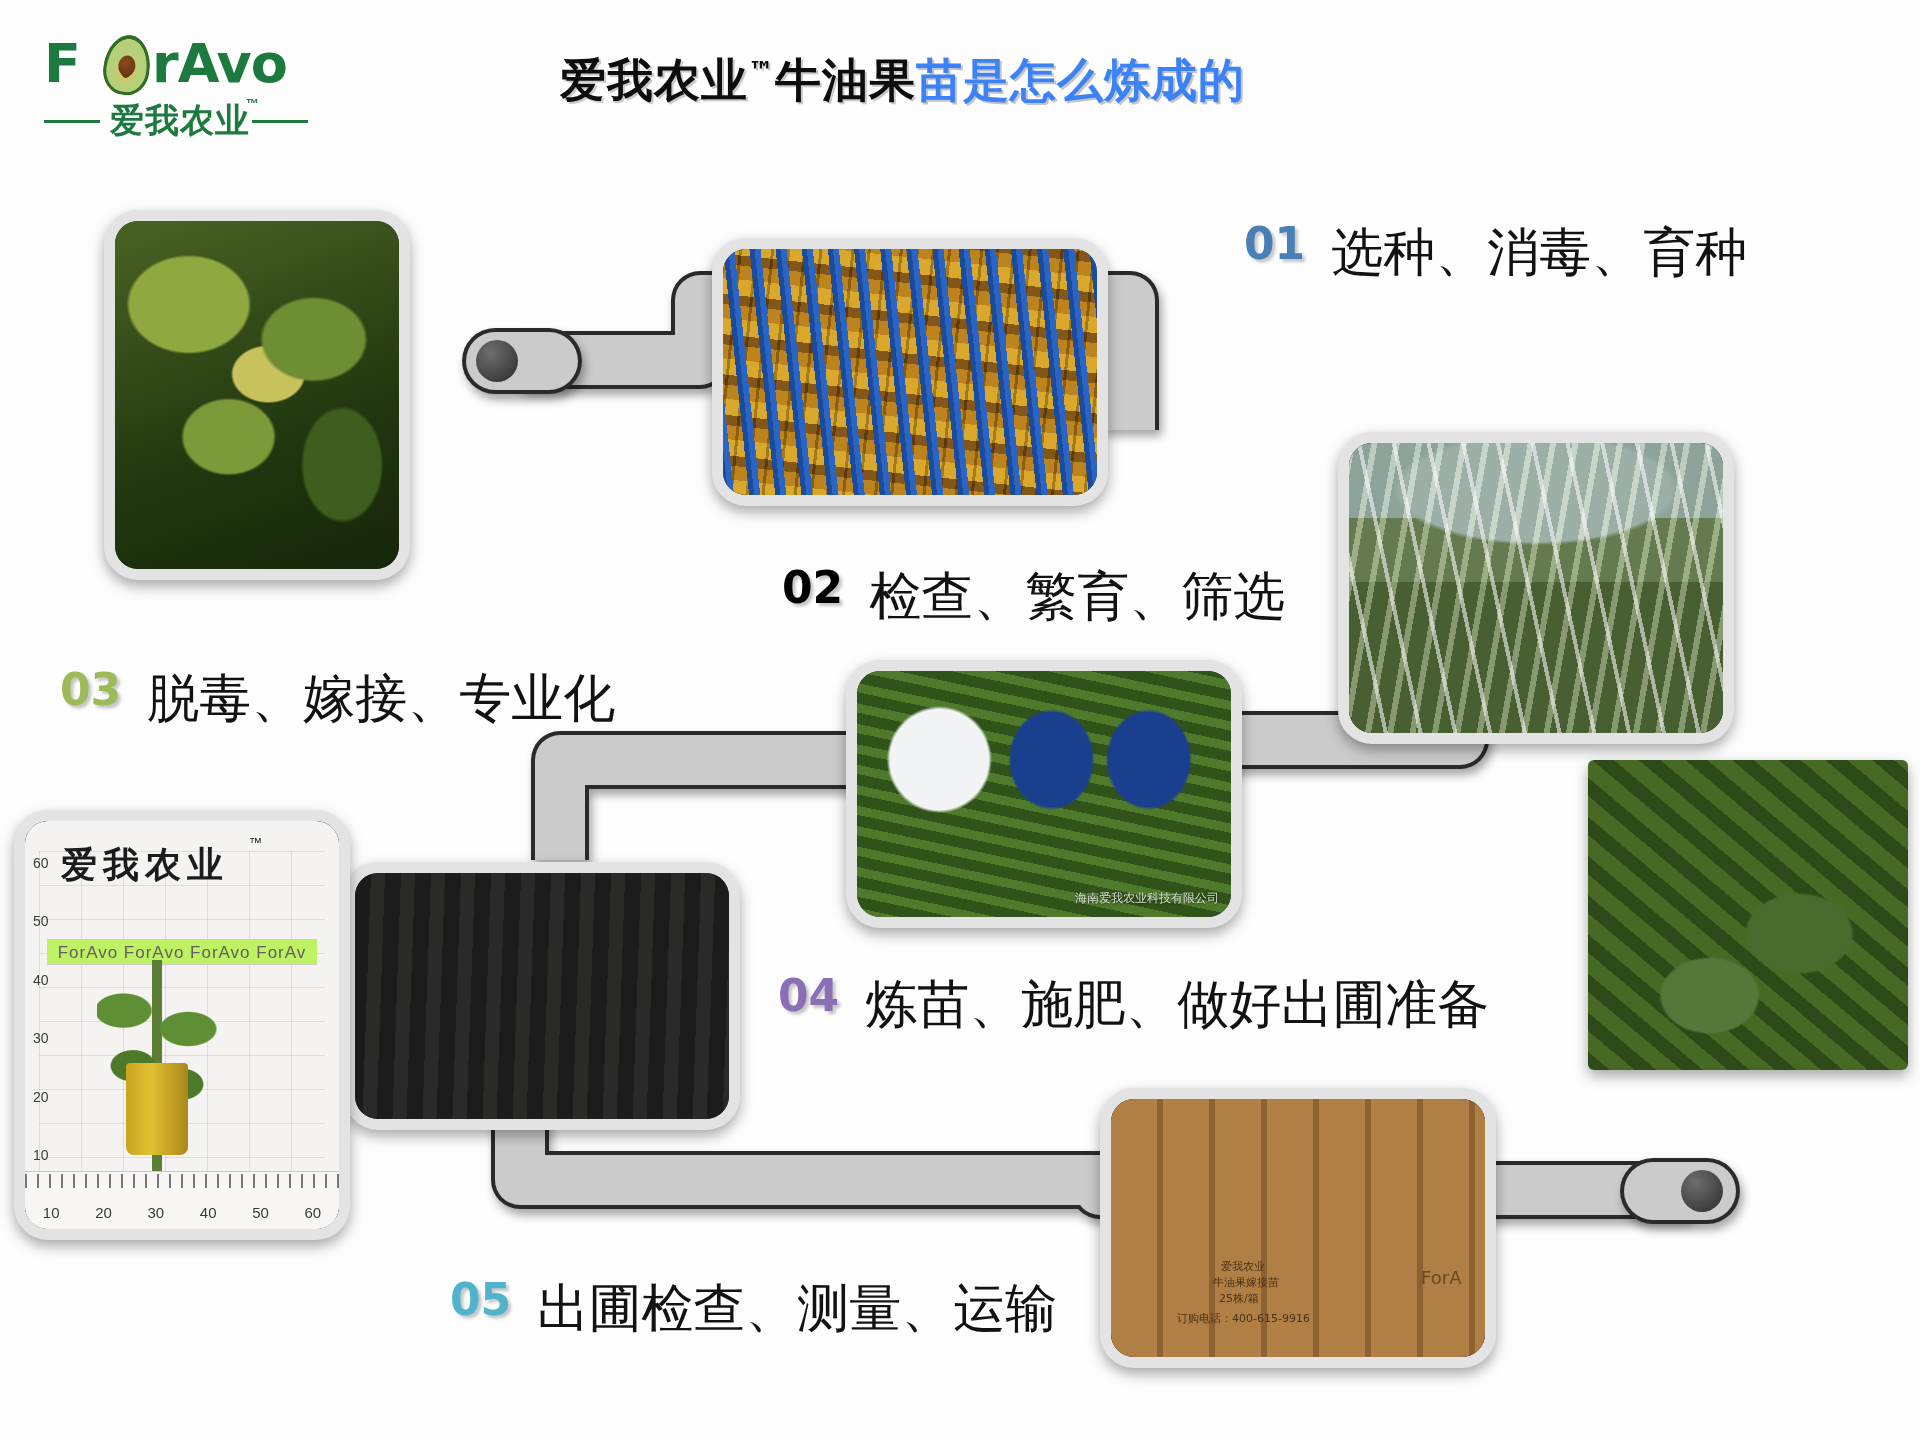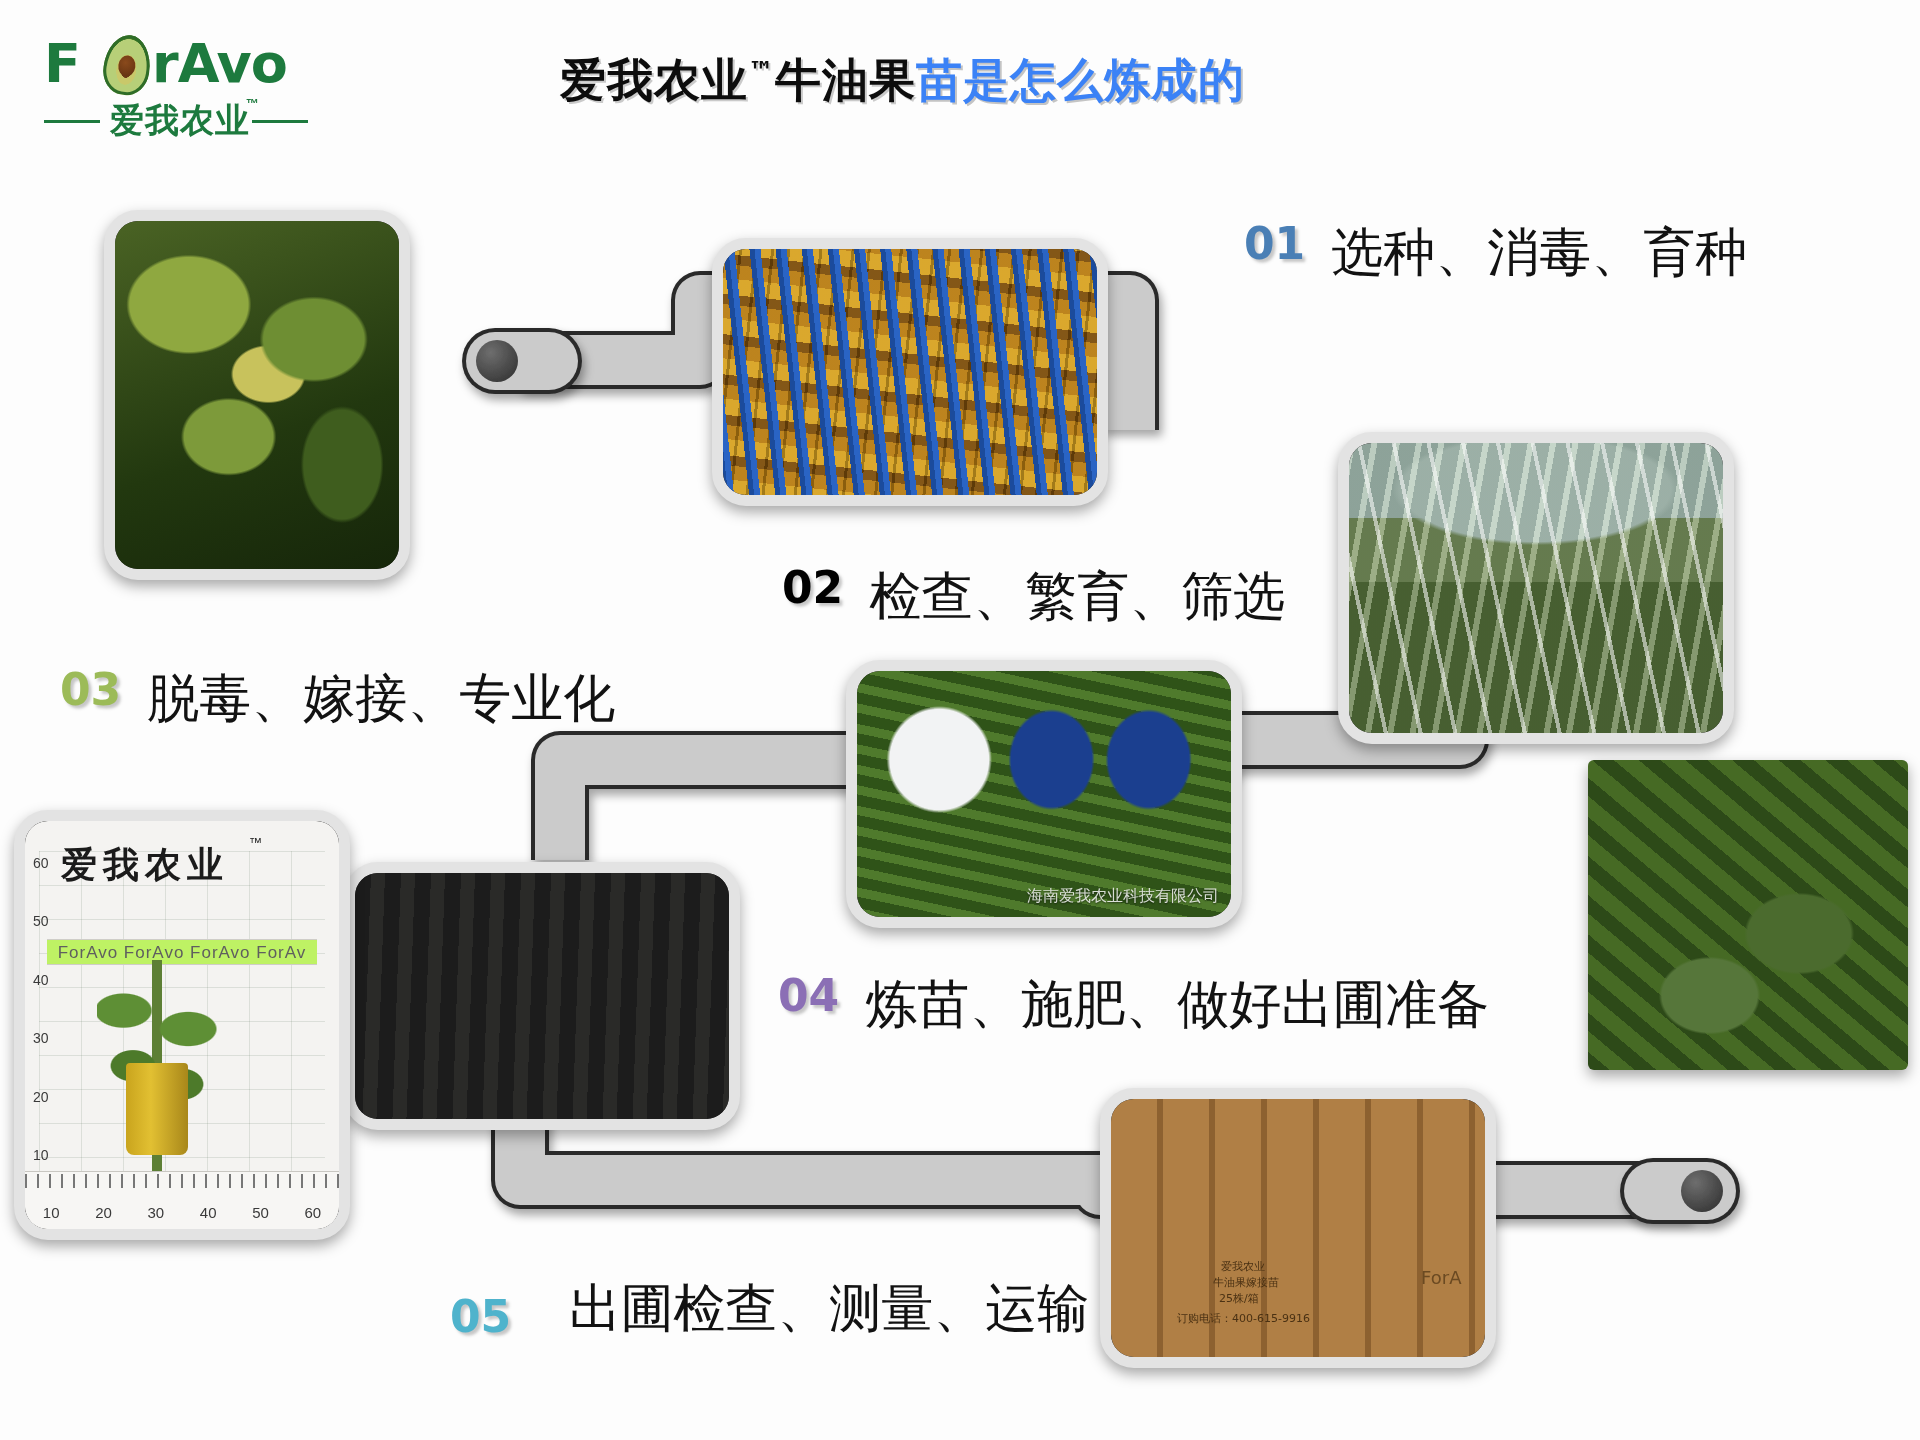--- a/index.html
+++ b/index.html
@@ -150,21 +150,21 @@
       radial-gradient(ellipse 30% 11% at 30% 46%, #4d7a2a 0 60%, transparent 64%),
       radial-gradient(ellipse 30% 11% at 70% 54%, #4d7a2a 0 60%, transparent 64%),
       linear-gradient(to right, transparent 46%, #5d7f35 46% 54%, transparent 54%);
     transform:translateX(-50%);}
   .ruler-card .rc-pot { position:absolute; left:42%; bottom:74px; width:62px; height:92px;
     transform:translateX(-50%); background:linear-gradient(to right,#c9a41d,#e2c032 40%,#a8871a);
     border-radius:4px 4px 8px 8px; }
 
   .watermark {
     position:absolute; right:12px; bottom:10px;
-    font-size:16px; color:rgba(255,255,255,.82);
+    font-size:12px; color:rgba(255,255,255,.82);
     font-family:Liberation Serif, serif; white-space:nowrap;
     text-shadow:0 1px 2px rgba(0,0,0,.6);
     margin-left:28px;
   }
   .box-label { position:absolute; font-size:11px; color:#4a3113; font-family:"DejaVu Sans",sans-serif; white-space:nowrap; }
 
   
   .step { position: absolute; display: flex; align-items: flex-start; white-space: nowrap; }
   .step-num {
     font-family: "DejaVu Sans", sans-serif;
@@ -316,20 +316,20 @@
   <div class="step" style="left:60px; top:668px;">
     <span class="step-num" style="color: rgb(156, 187, 88);">03</span>
     <span class="step-text">脱毒、嫁接、专业化</span>
   </div>
 
   <div class="step" style="left:778px; top:974px;">
     <span class="step-num" style="color: rgb(139, 111, 181);">04</span>
     <span class="step-text">炼苗、施肥、做好出圃准备</span>
   </div>
 
-  <div class="step" style="left:450px; top:1278px; align-items:flex-end;gap:32px;">
+  <div class="step" style="left:450px; top:1278px; align-items:flex-start;">
     <span class="step-num" style="color: rgb(79, 179, 204);">05</span>
     <span class="step-text">
       <span>出圃检查、测量、运输</span>
     </span>
   </div>
 
 </div>
 
 </body></html>

